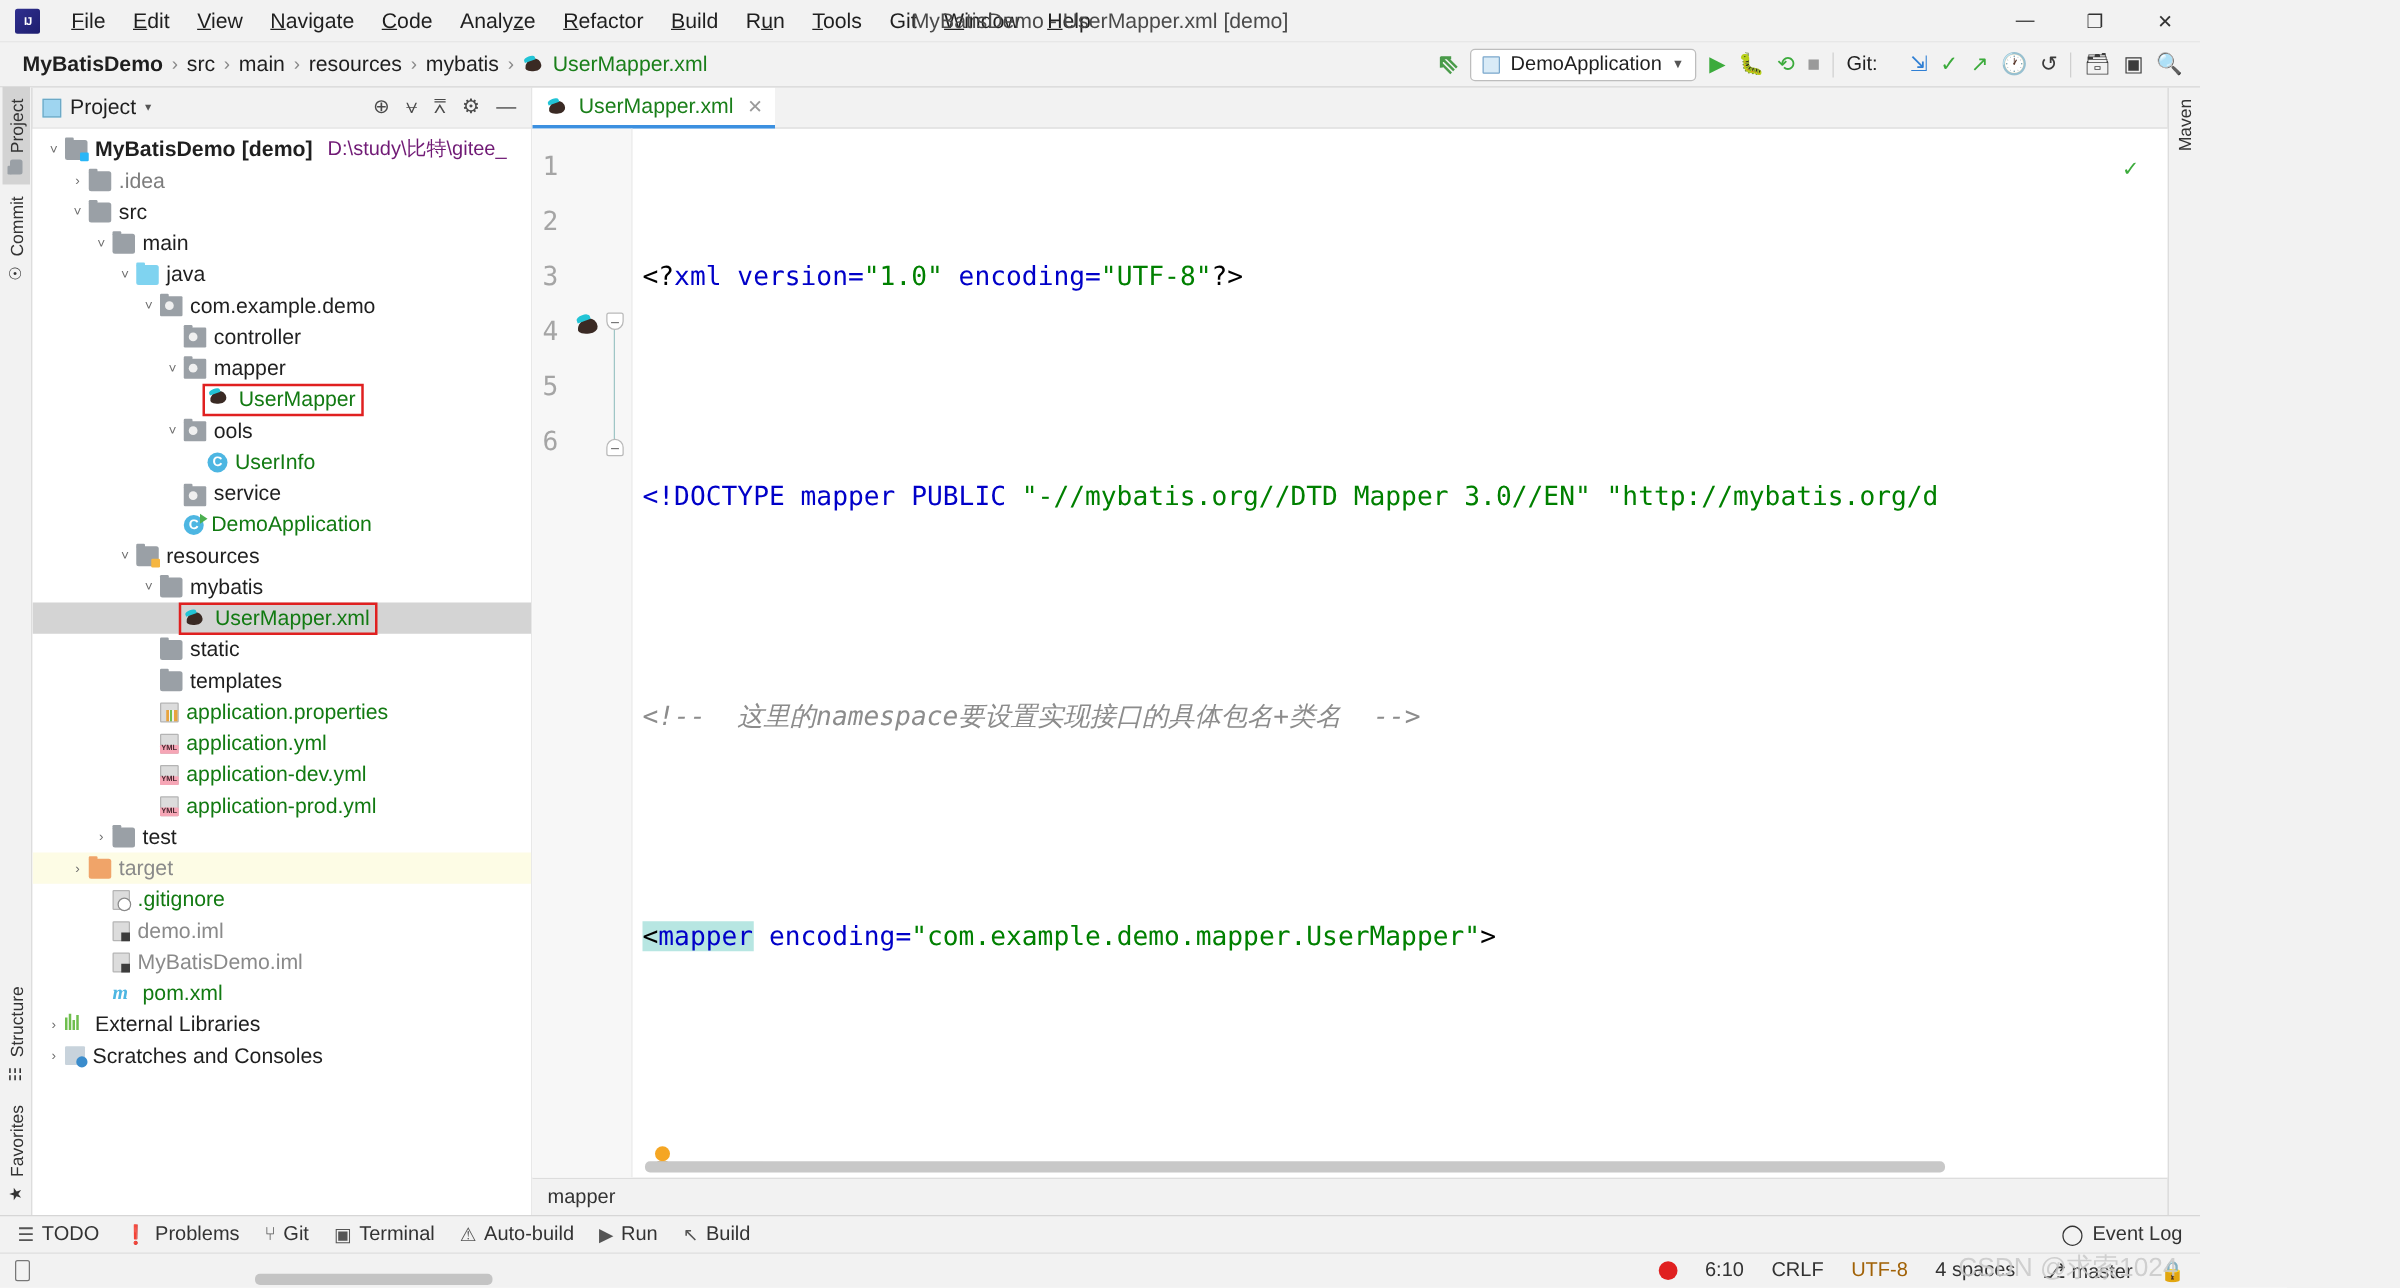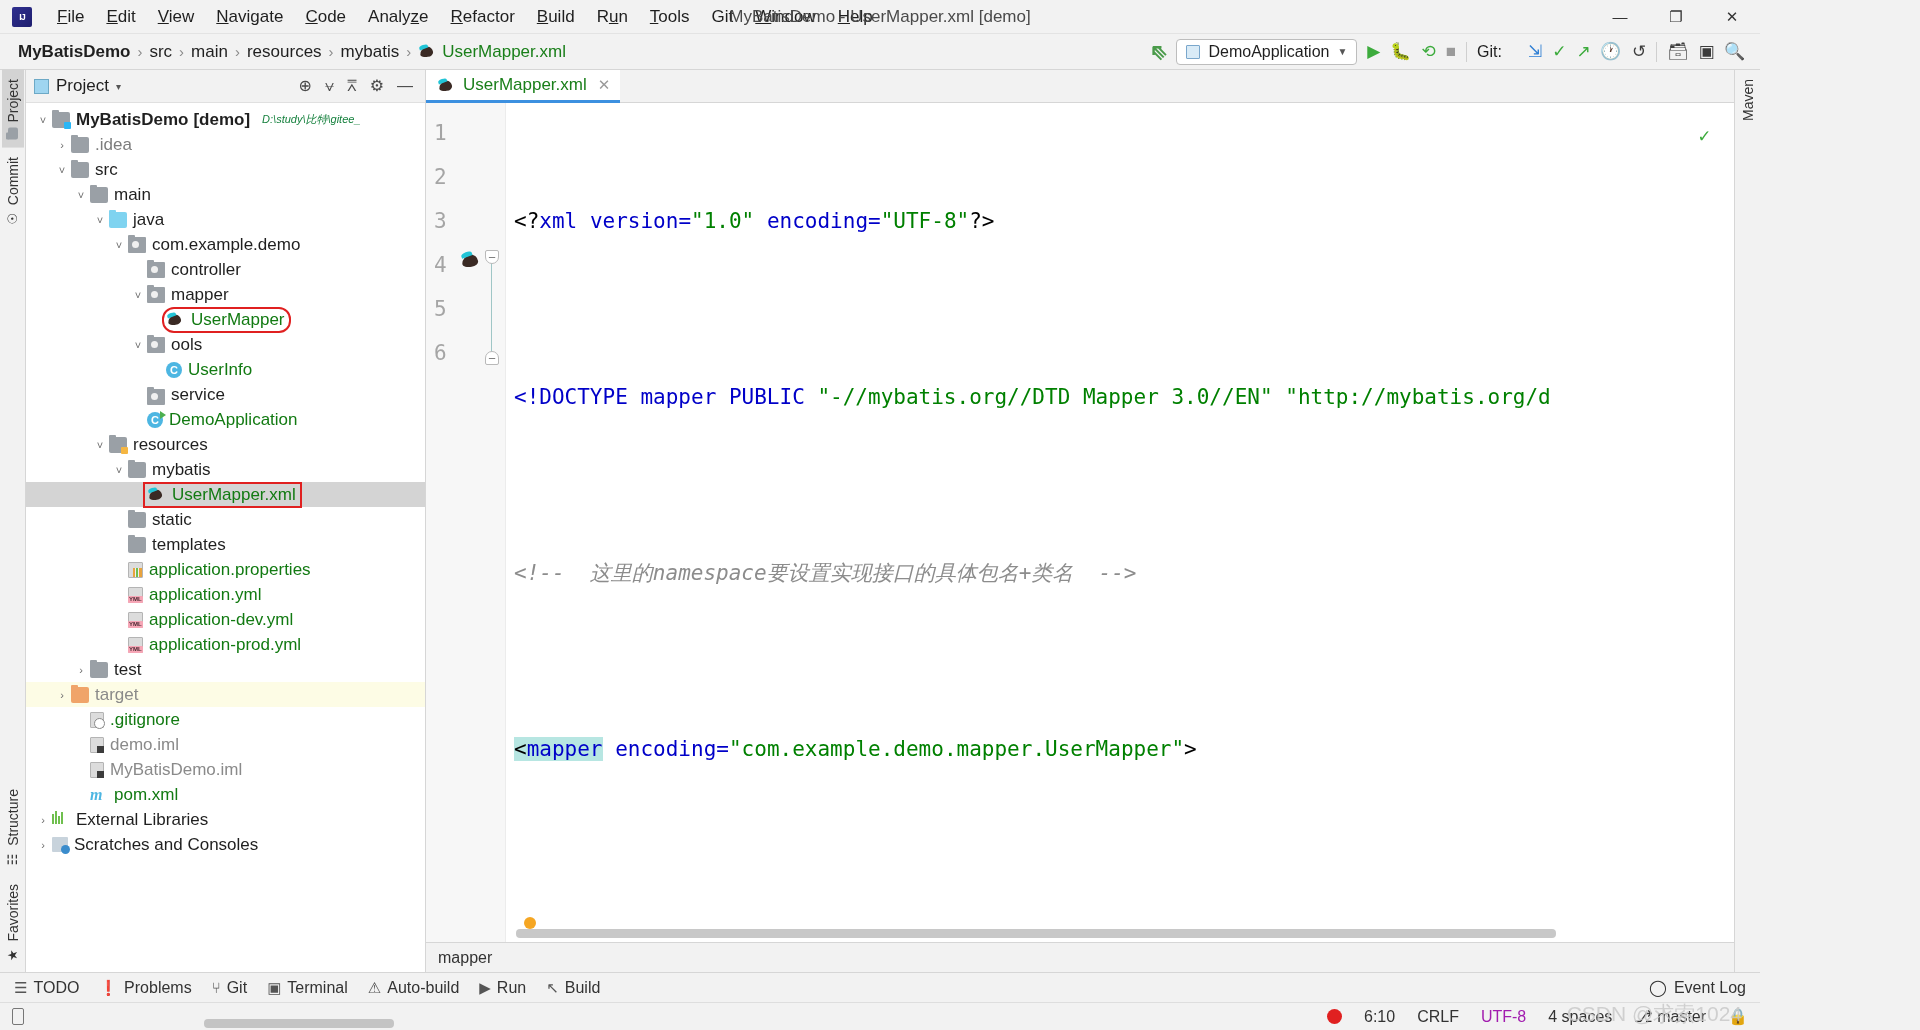--- a/index.html
+++ b/index.html
@@ -111,21 +111,21 @@
   }
   .row.sel { background: #d4d4d4; }
   .row.excl { background: #fdfce5; }
   .arr { width: 14px; font-size: 11px; color: #6e6e6e; text-align:center; flex:none; }
   .arr.empty { visibility: hidden; }
   .lbl { margin-left: 6px; }
   .lbl.green { color: #127a12; }
   .lbl.grey { color: #7d7d7d; }
   .lbl.dkgrey { color: #8a8a8a; }
   .lbl.bold { font-weight: bold; }
-  .path { color: #15803d; font-size: 11px; margin-left: 8px; font-style: italic; }
+  .path { color: #701a75; font-size: 16px; margin-left: 8px; }
   .redbox { outline: 2px solid #e02020; outline-offset: 0px; }
 
   
   .ic { width: 18px; height: 16px; flex: none; position: relative; display:inline-block; }
   .ic-folder { background: #9aa0a6; border-radius: 1px 2px 2px 2px; }
   .ic-folder::before { content:""; position:absolute; left:0; top:-2px; width:7px; height:3px; background:#9aa0a6; border-radius:1px 1px 0 0;}
   .ic-folder.src { background: #9aa0a6; }
   .ic-folder.src::after{content:"";position:absolute;right:-1px;bottom:-1px;width:7px;height:7px;background:#29b6f6;border-radius:1px;}
   .ic-folder.java { background: #7fd3f0; }
   .ic-folder.java::before{ background:#7fd3f0; }
@@ -263,21 +263,21 @@
   .tw { display: flex; align-items: center; gap: 6px; }
   .tw .gl { font-size: 15px; color: #555; }
   .tw-right { margin-left: auto; display:flex; align-items:center; gap:7px; }
 
   .statusbar {
     height: 28px; min-height:28px; background: #f2f2f2; border-top: 1px solid #dedede;
     display: flex; align-items: center; padding: 0 12px; font-size: 16px; color: #333;
   }
   .sb-right { margin-left: auto; display: flex; align-items: center; gap: 22px; }
   .sb-dot { width: 15px; height: 15px; border-radius: 50%; background: #e02020; }
-  .sb-muted { color: #a21caf; }
+  .sb-muted { color: #a16207; }
   .sb-phone { width: 12px; height: 17px; border: 1.5px solid #777; border-radius: 2px; }
   .watermark {
     position: absolute; right: 18px; bottom: 2px; font-size: 21px; color: #c9c9c9;
     font-family: "Liberation Sans", sans-serif; pointer-events: none; opacity: .85;
   }
 </style>
 </head>
 <body>
 
 <div class="app">
@@ -442,21 +442,21 @@
           </div>
           <div class="row" style="padding-left:105px">
             <span class="arr">˅</span>
             <span class="tree-node" style="display:flex;align-items:center;padding:1px 4px 1px 2px;">
               <span class="ic ic-pkg"></span>
               <span class="lbl ">mapper</span>
             </span>
           </div>
           <div class="row" style="padding-left:124px">
             <span class="arr empty">›</span>
-            <span class="tree-node redbox" style="display:flex;align-items:center;padding:1px 4px 1px 2px;border-radius:10px;">
+            <span class="tree-node redbox" style="display:flex;padding:1px 4px 1px 2px;">
               <span class="ic ic-bird"></span>
               <span class="lbl green">UserMapper</span>
             </span>
           </div>
           <div class="row" style="padding-left:105px">
             <span class="arr">˅</span>
             <span class="tree-node" style="display:flex;align-items:center;padding:1px 4px 1px 2px;">
               <span class="ic ic-pkg"></span>
               <span class="lbl ">ools</span>
             </span>

